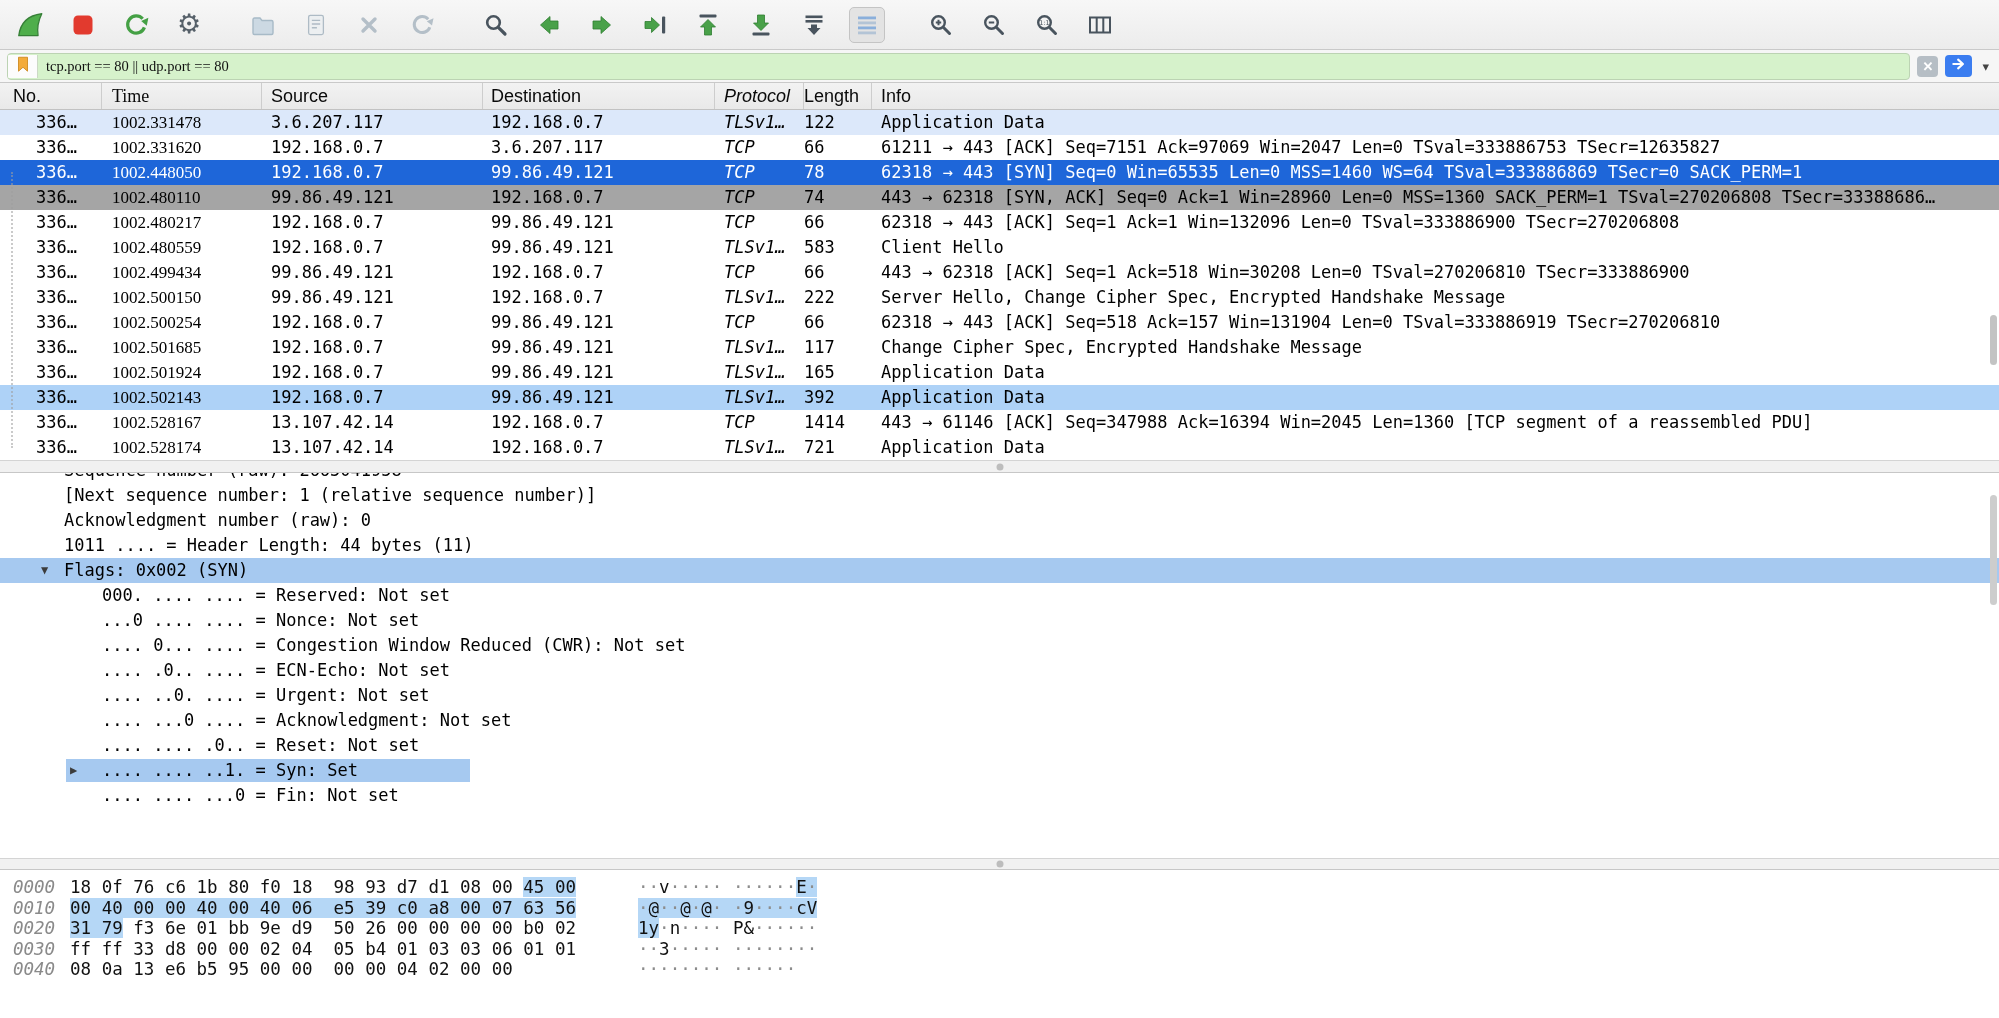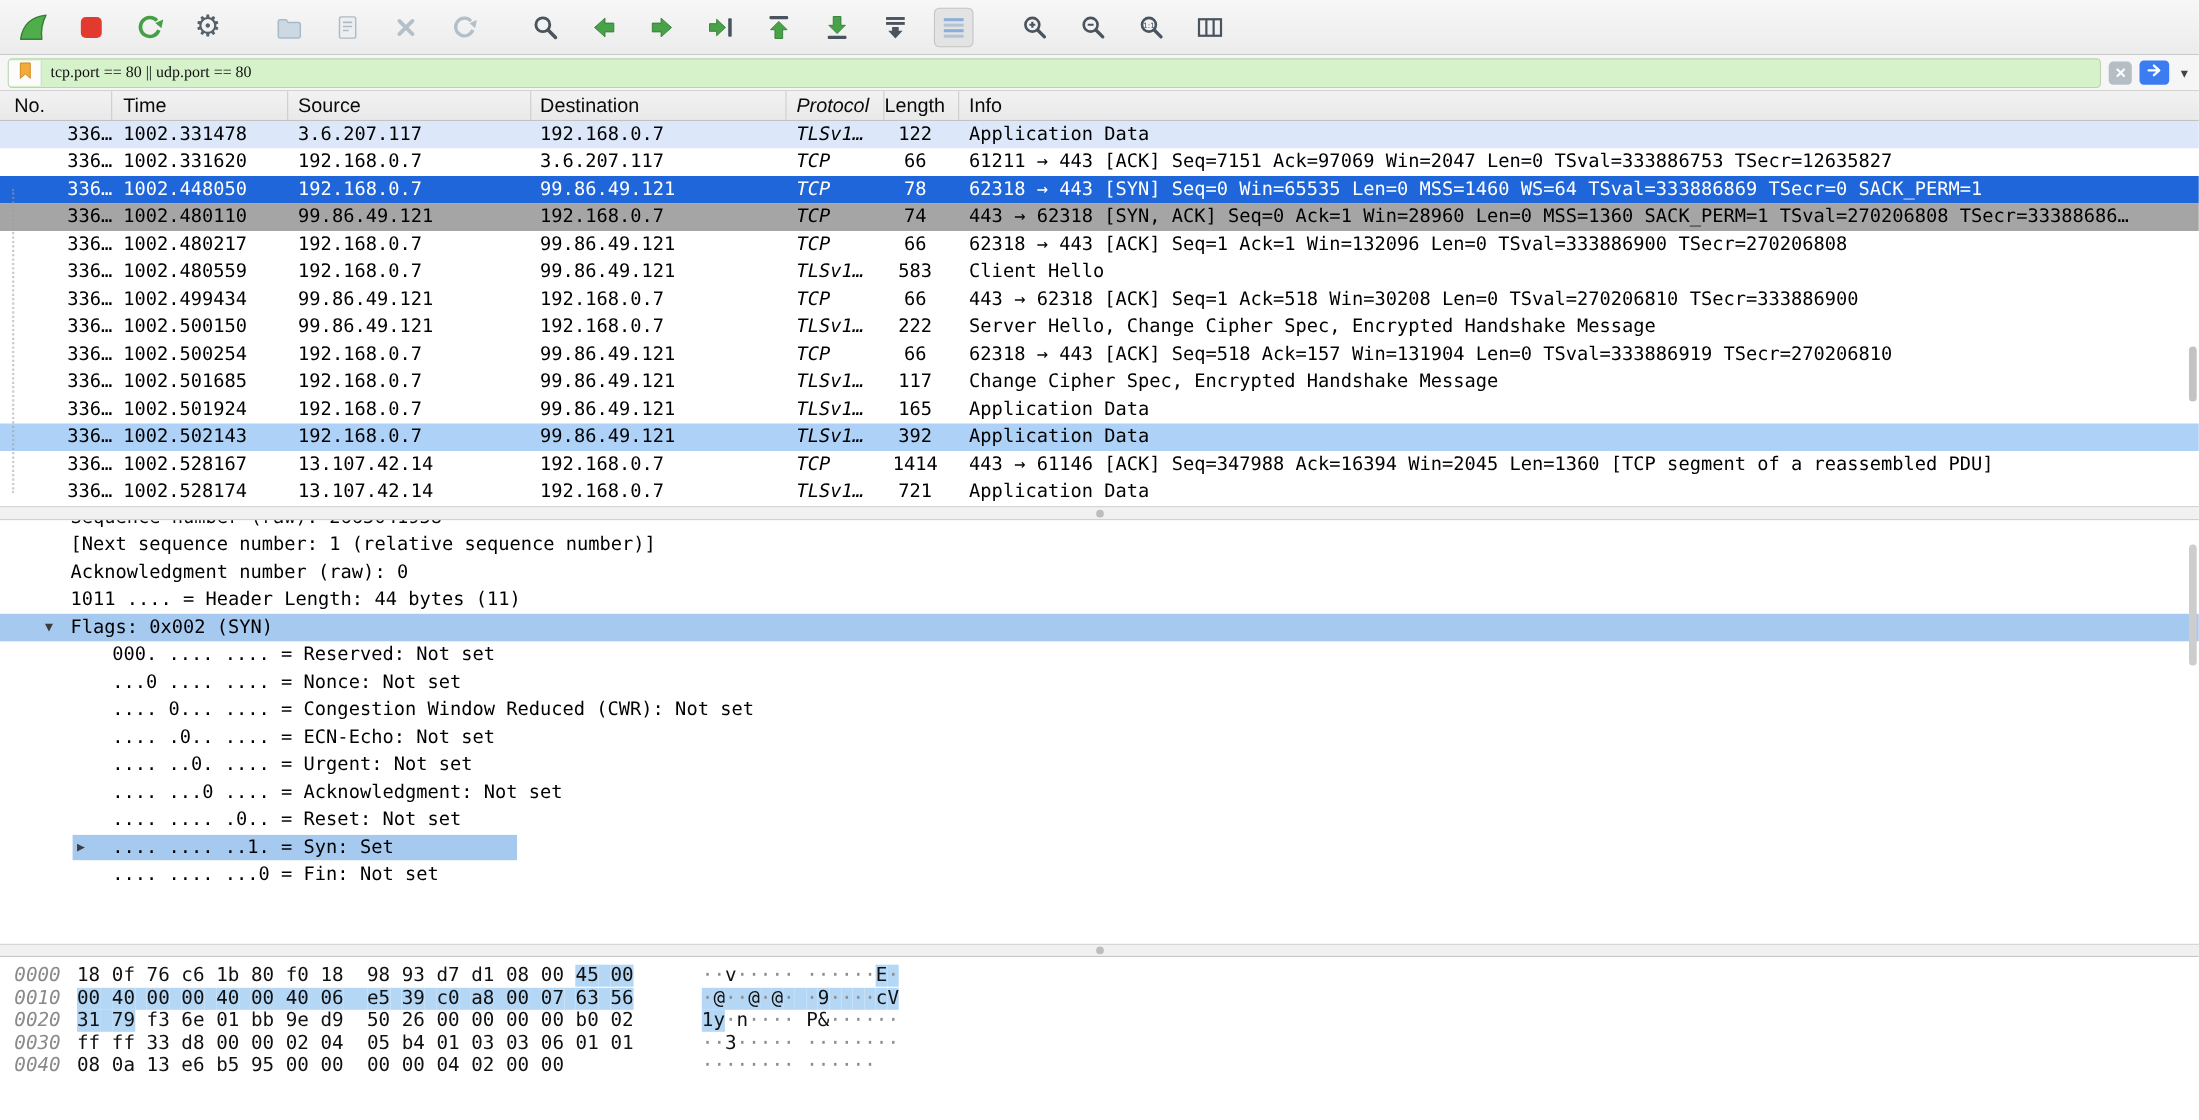--- a/index.html
+++ b/index.html
@@ -31,32 +31,32 @@
     display:flex;align-items:center;justify-content:center;flex:0 0 auto;}
   .caret{font-size:13px;color:#444;padding:0 3px;flex:0 0 auto;}
 
   
   #pl-header{height:27px;background:linear-gradient(#f2f2f2,#e9e9e9);border-bottom:1px solid #c2c2c2;
     display:flex;font-size:18px;color:#0a0a0a;box-sizing:border-box;}
   .hcell{line-height:26px;border-right:1px solid #cdcdcd;box-sizing:border-box;
     overflow:hidden;white-space:nowrap;}
   .hcell.c-info{border-right:none;}
   .c-no{width:102px;padding-left:13px;}
-  .c-time{width:160px;padding-left:10px;}
+  .c-time{width:160px;padding-left:10px;font-family:Liberation Serif, serif;}
   .c-src{width:221px;padding-left:9px;}
   .c-dst{width:232px;padding-left:8px;}
   .c-proto{width:89px;padding-left:9px;font-style:italic;}
-  .c-len{width:68px;padding-right:12px;text-align:center;}
+  .c-len{width:68px;padding-right:12px;text-align:left;}
   .c-info{flex:1;padding-left:9px;}
 
   #pl-body{height:350px;position:relative;overflow:hidden;background:#fff;}
   .prow{display:flex;height:25px;line-height:25px;font-family:"DejaVu Sans Mono",monospace;
     font-size:17px;color:#000;}
   .prow .cell{overflow:hidden;white-space:nowrap;box-sizing:border-box;border:none;}
-  .prow .c-no{padding-left:36px;text-align:right;}
+  .prow .c-no{padding-left:36px;}
   .r-default{background:#fff;}
   .r-tls-light{background:#dce8fa;}
   .r-tls-blue{background:#aed2f7;}
   .r-gray{background:#a5a5a5;}
   .r-selected{background:#1e66d9;color:#fff;}
   #convo-line{position:absolute;left:11px;top:62px;height:276px;border-left:2px dotted #9f9f9f;opacity:.55;}
   .v-thumb{position:absolute;right:2px;width:7px;border-radius:4px;background:#c3c3c3;}
   #pl-scroll-thumb{top:205px;height:50px;}
   #details-scroll-thumb{top:22px;height:110px;background:#cdcdcd;}
 

